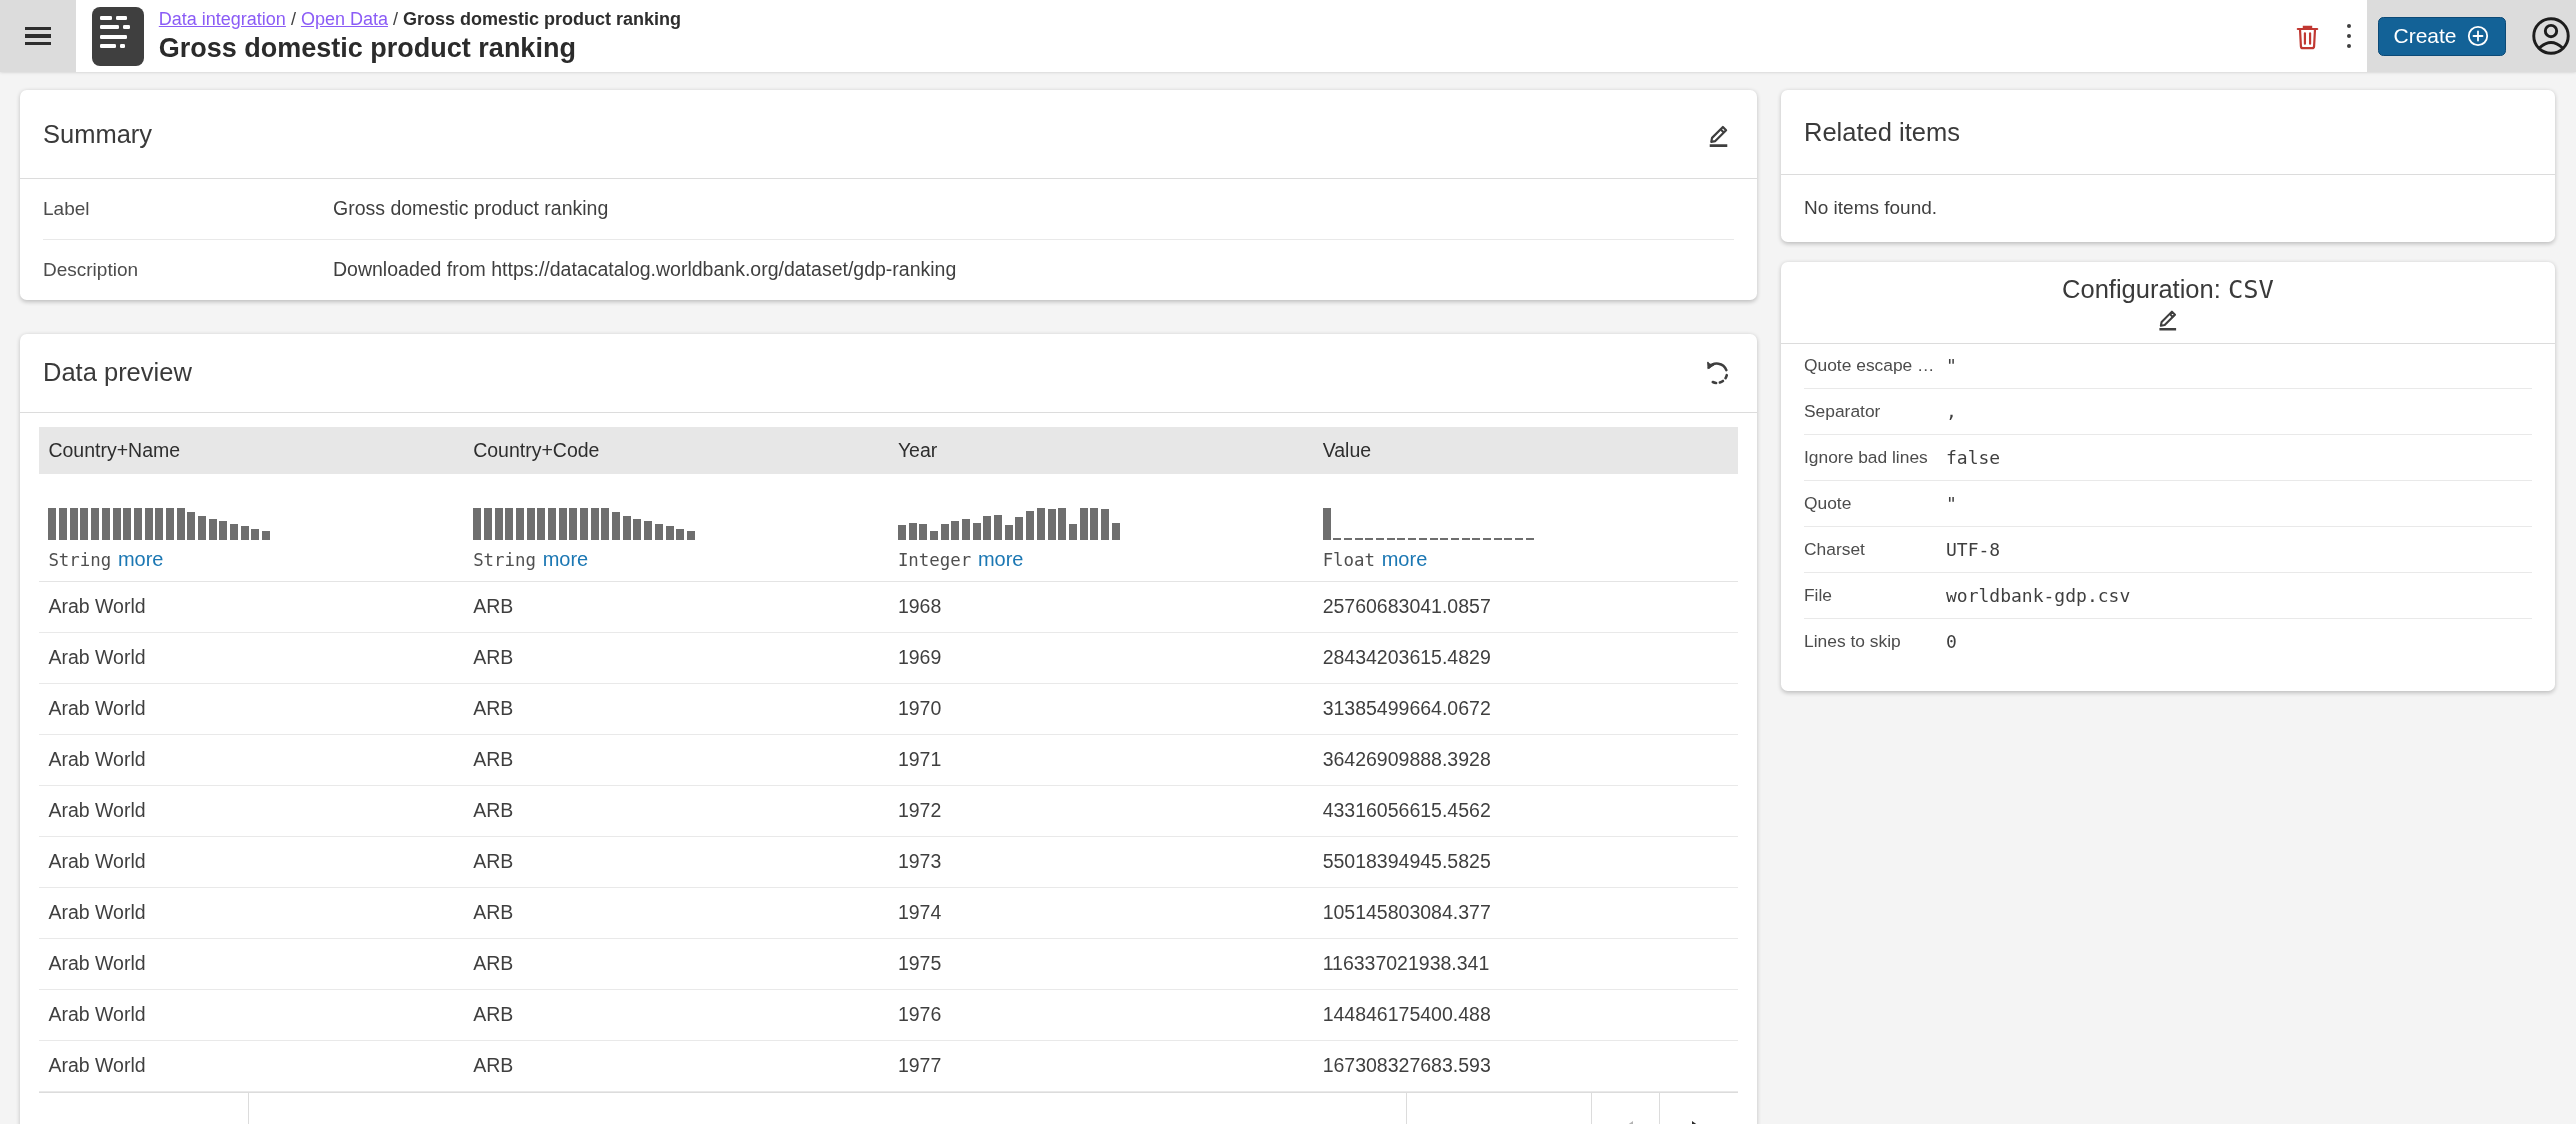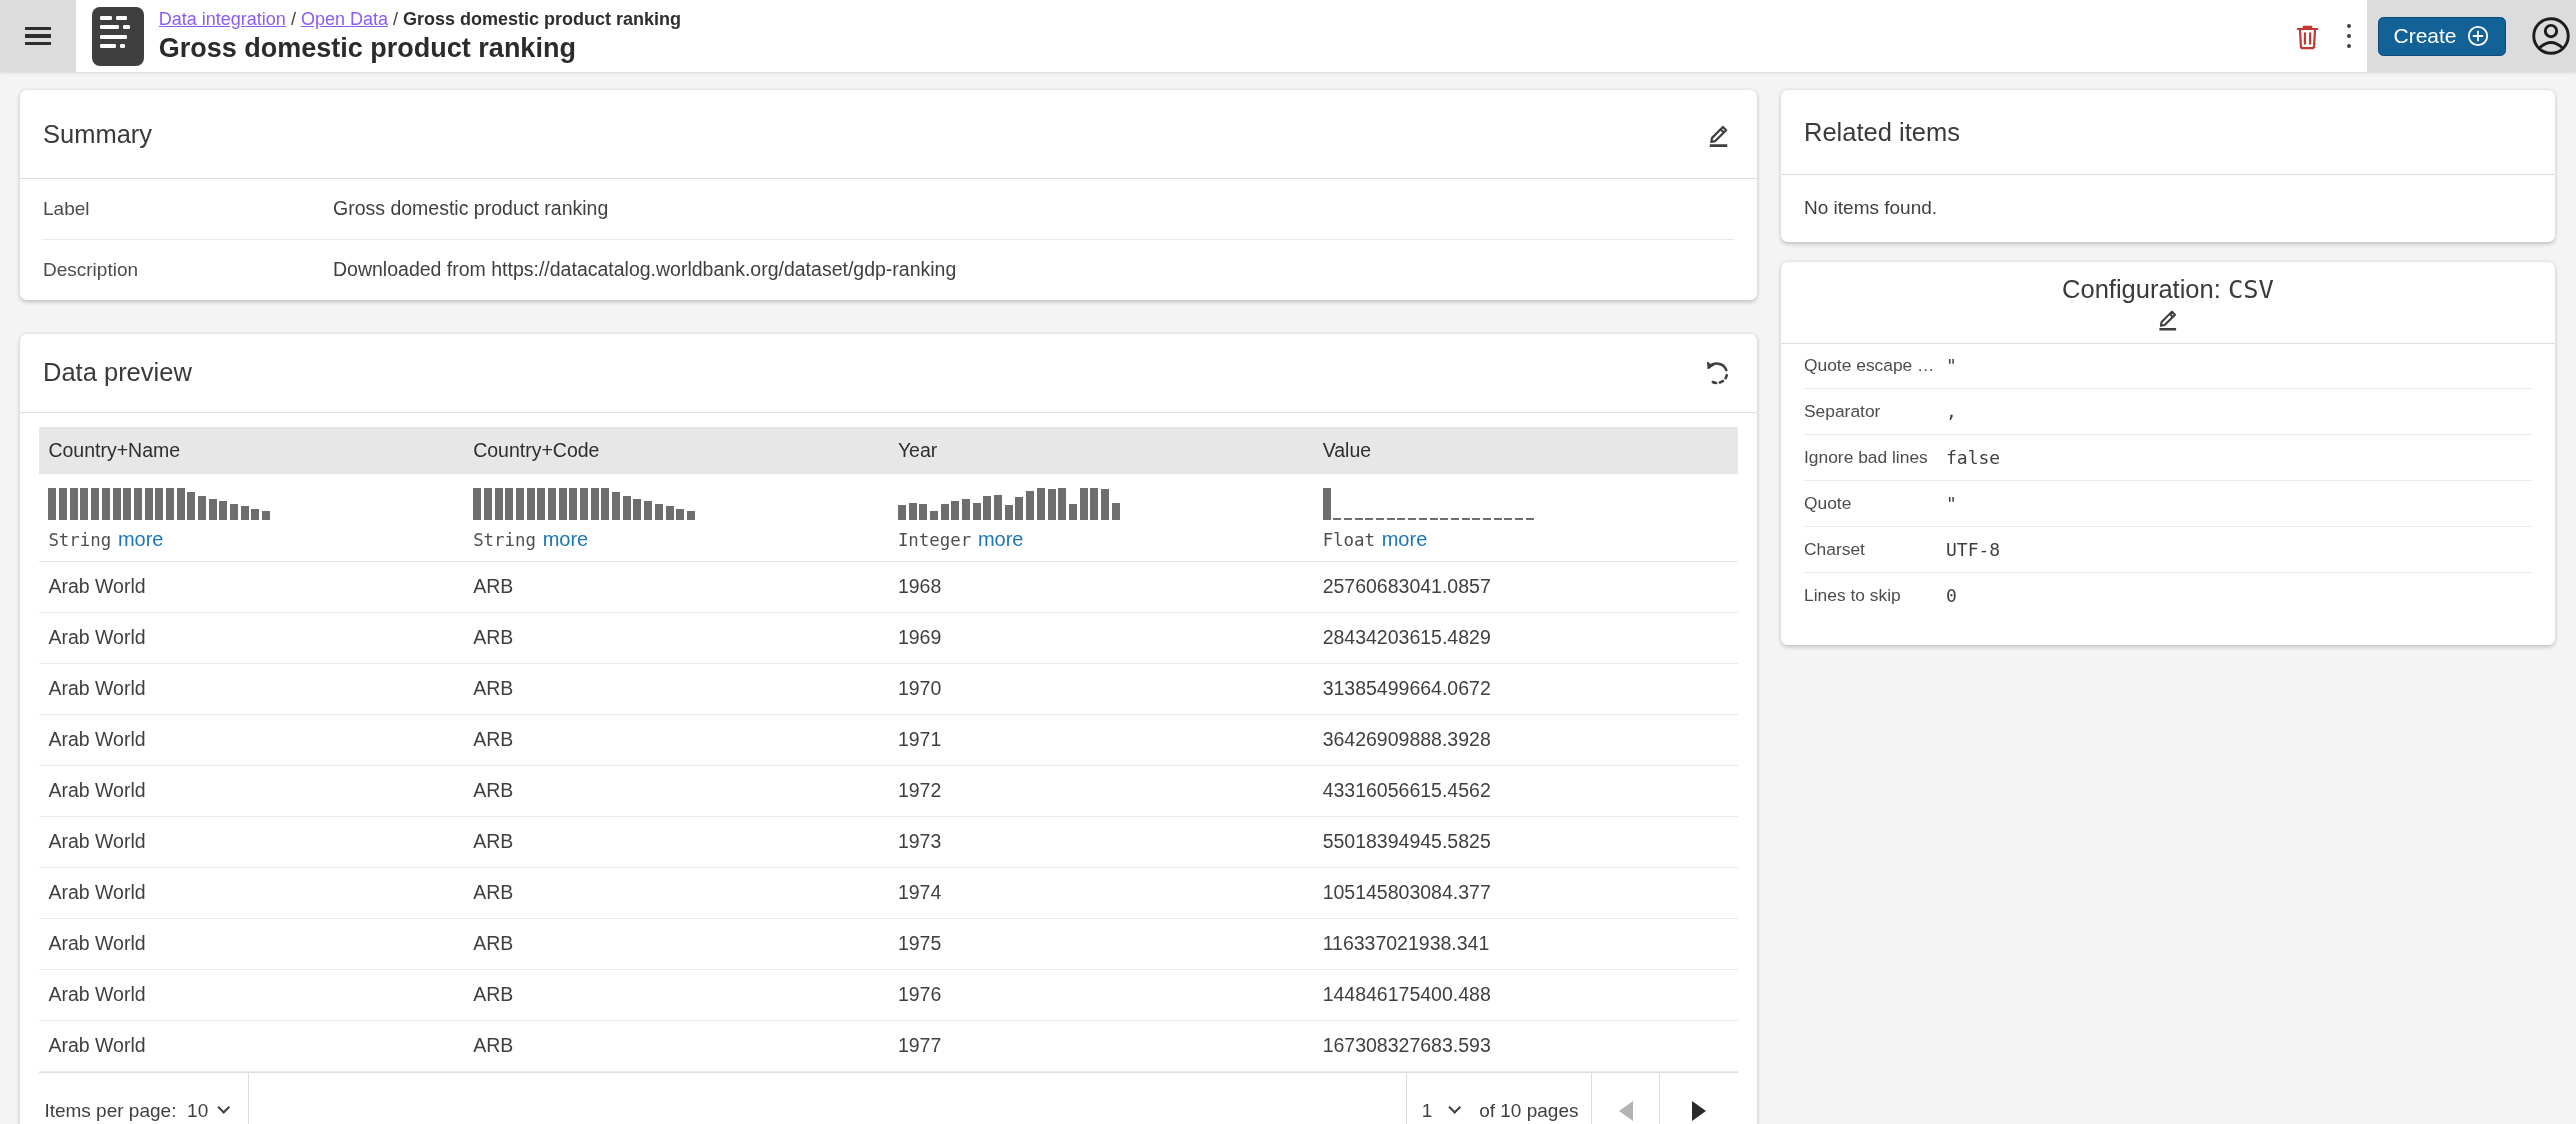--- a/index.html
+++ b/index.html
@@ -47,21 +47,21 @@
   .kv-label{width:290px;flex:none;font-size:19px;color:#4c4c4c;}
   .kv-value{font-size:19.5px;color:#3f3f3f;}
 
   
   #preview-card{margin-top:34px;}
   #preview-card .card-head{height:54px;}
   .refresh-btn{cursor:pointer;display:flex;align-items:center;}
   .table-wrap{margin:14.8px 19px 0 19px;}
   .thead{display:flex;background:#e7e7e7;height:47px;align-items:center;}
   .th{width:25%;box-sizing:border-box;padding-left:9.4px;font-size:19.5px;font-weight:400;color:#2e2e2e;}
-  .hist-row{display:flex;border-bottom:0.7px solid #e4e4e4;}
+  .hist-row{display:flex;border-bottom:0.7px solid #e4e4e4;margin-top:20px;}
   .hist-cell{width:25%;box-sizing:border-box;padding:12px 0 9.4px 9.4px;}
   .bars{display:flex;align-items:flex-end;height:34px;gap:2.7px;}
   .bars b{width:8px;background:#6e6e6e;display:block;}
   .hist-meta{margin-top:8px;font-size:17.4px;color:#4f4f4f;}
   .hist-meta .more{font-family:"Liberation Sans",sans-serif;font-size:20px;color:#1b77b3;margin-left:6.7px;cursor:pointer;}
   .trow{display:flex;height:50px;align-items:center;border-bottom:0.7px solid #e9e9e9;}
   .td{width:25%;box-sizing:border-box;padding-left:9.4px;font-size:19.5px;color:#3f3f3f;}
   .pager{display:flex;align-items:stretch;height:76px;border-top:0.7px solid #dcdcdc;font-size:19px;color:#3f3f3f;}
   .pager-left{width:210px;display:flex;align-items:center;gap:10.7px;padding-left:5.4px;
     border-right:0.7px solid #dcdcdc;box-sizing:border-box;cursor:pointer;}
@@ -434,20 +434,24 @@
           </div>
           <div class="cfg-row">
             <span class="cfg-label">Quote</span>
             <span class="cfg-value mono">"</span>
           </div>
           <div class="cfg-row">
             <span class="cfg-label">Charset</span>
             <span class="cfg-value mono">UTF-8</span>
           </div>
           <div class="cfg-row">
+            <span class="cfg-label">File</span>
+            <span class="cfg-value mono">worldbank-gdp.csv</span>
+          </div>
+          <div class="cfg-row">
             <span class="cfg-label">Lines to skip</span>
             <span class="cfg-value mono">0</span>
           </div>
         </div>
       <div class="pad-bottom"></div>
     </section>
 
   </div>
 </main>
 

